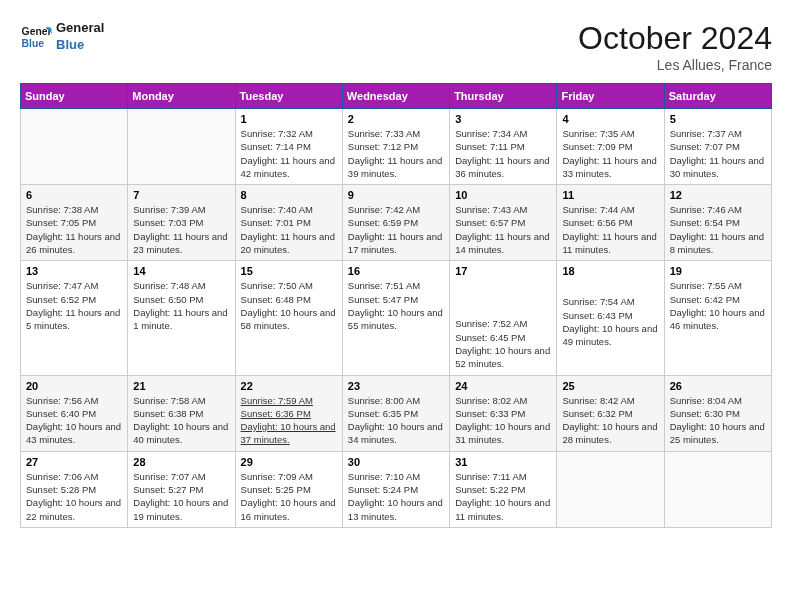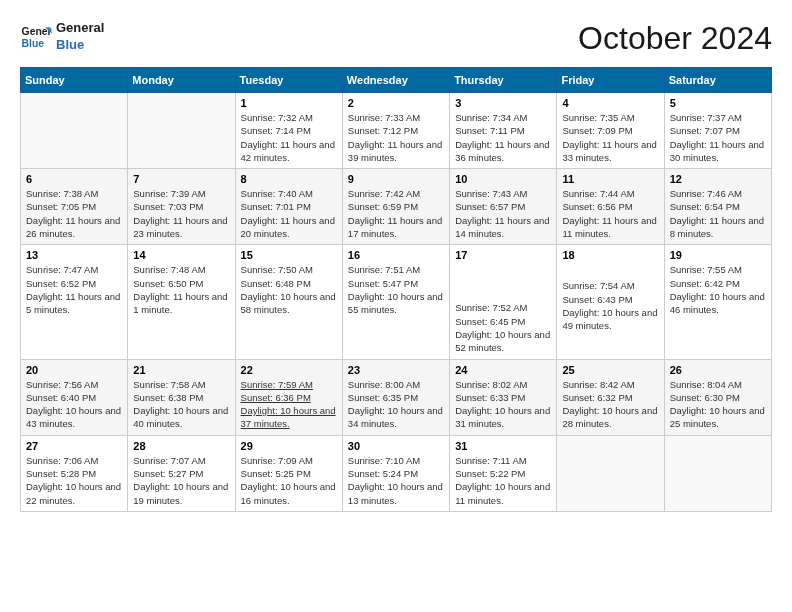--- a/index.html
+++ b/index.html
@@ -36,21 +36,21 @@
     .location {
       font-size: 14px;
       color: #555;
     }
     table {
       width: 100%;
       border-collapse: collapse;
       font-size: 10px;
     }
     thead tr th {
-      background-color: #0369a1;
+      background-color: #a21caf;
       color: #fff;
       padding: 6px 4px;
       text-align: left;
       font-size: 11px;
       font-weight: bold;
       border: 1px solid #1a5a9a;
     }
     tbody tr td {
       border: 1px solid #ccc;
       padding: 4px 5px;
@@ -87,20 +87,21 @@
       <polygon points="32,8 40,16 38,8" fill="#2a6db5"></polygon>
       <polygon points="32,8 38,8 38,14" fill="#1a8fd1"></polygon>
     </svg>
     <div style="font-size:13px; font-weight:bold; line-height:1.3;">
       <div style="color:#1a1a1a;">General</div>
       <div style="color:#2a6db5;">Blue</div>
     </div>
   </div>
   <div class="title-block">
     <div class="month-title">October 2024</div>
+    <div class="location">Les Allues, France</div>
   </div>
 </div>
 
 <table>
   <thead>
     <tr>
       <th>Sunday</th>
       <th>Monday</th>
       <th>Tuesday</th>
       <th>Wednesday</th>

